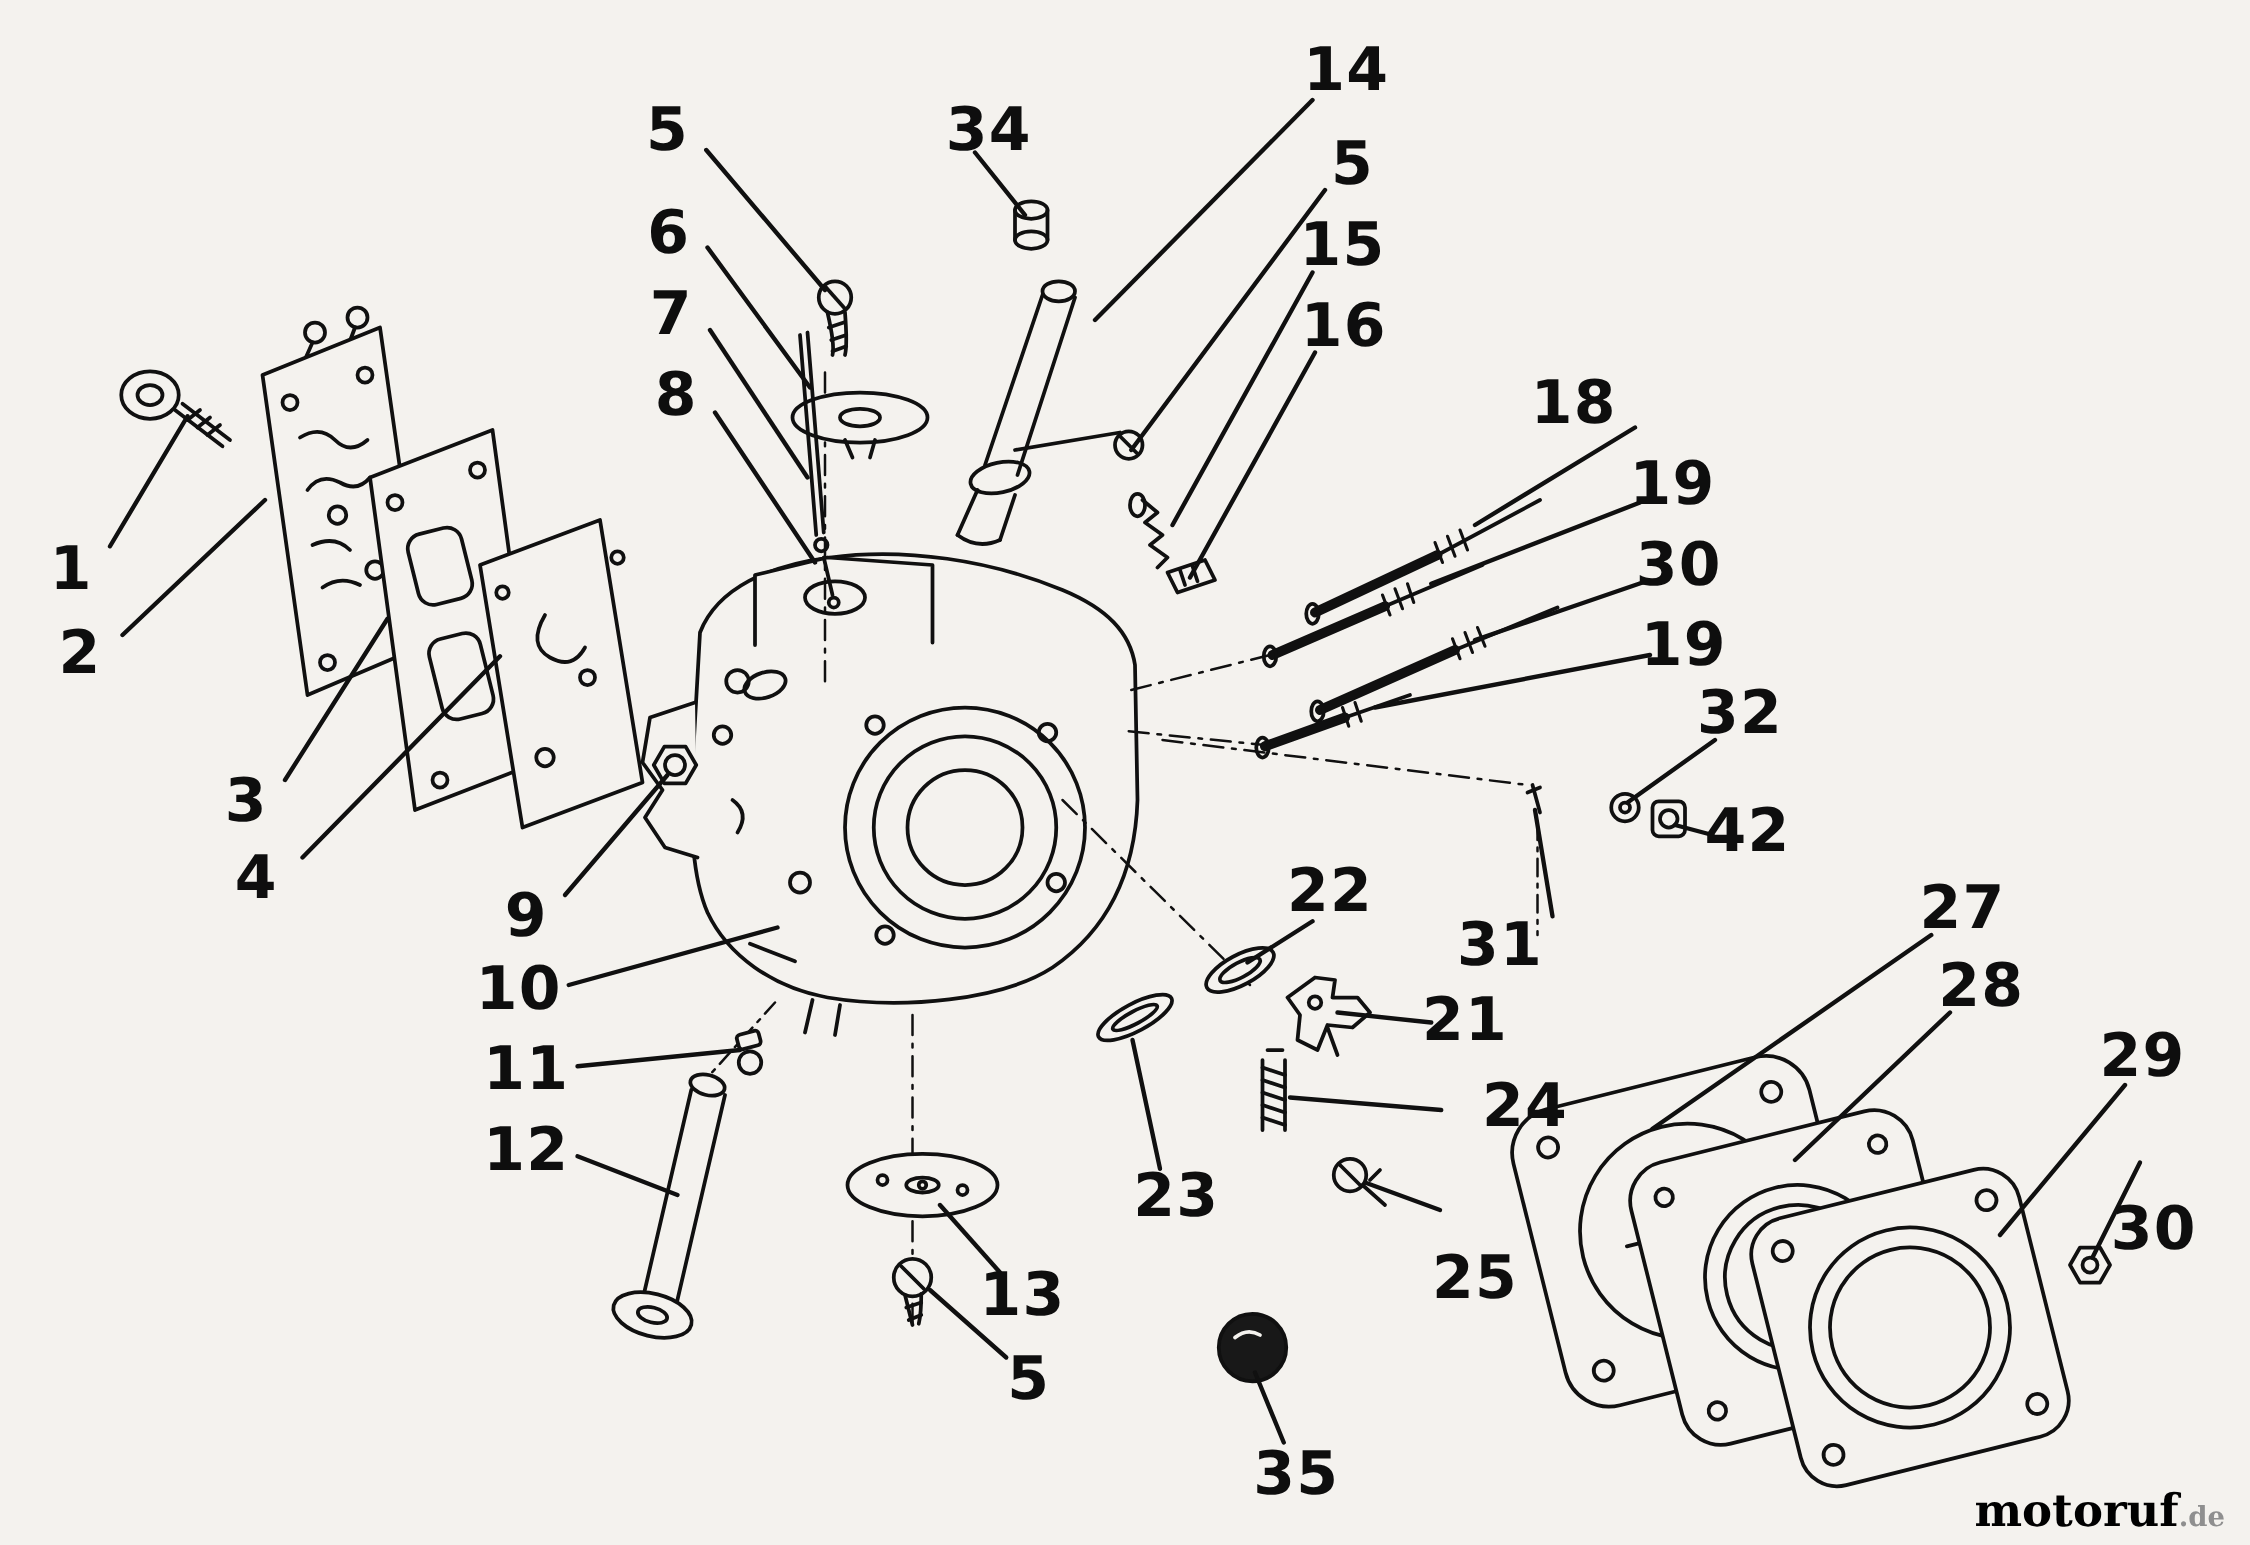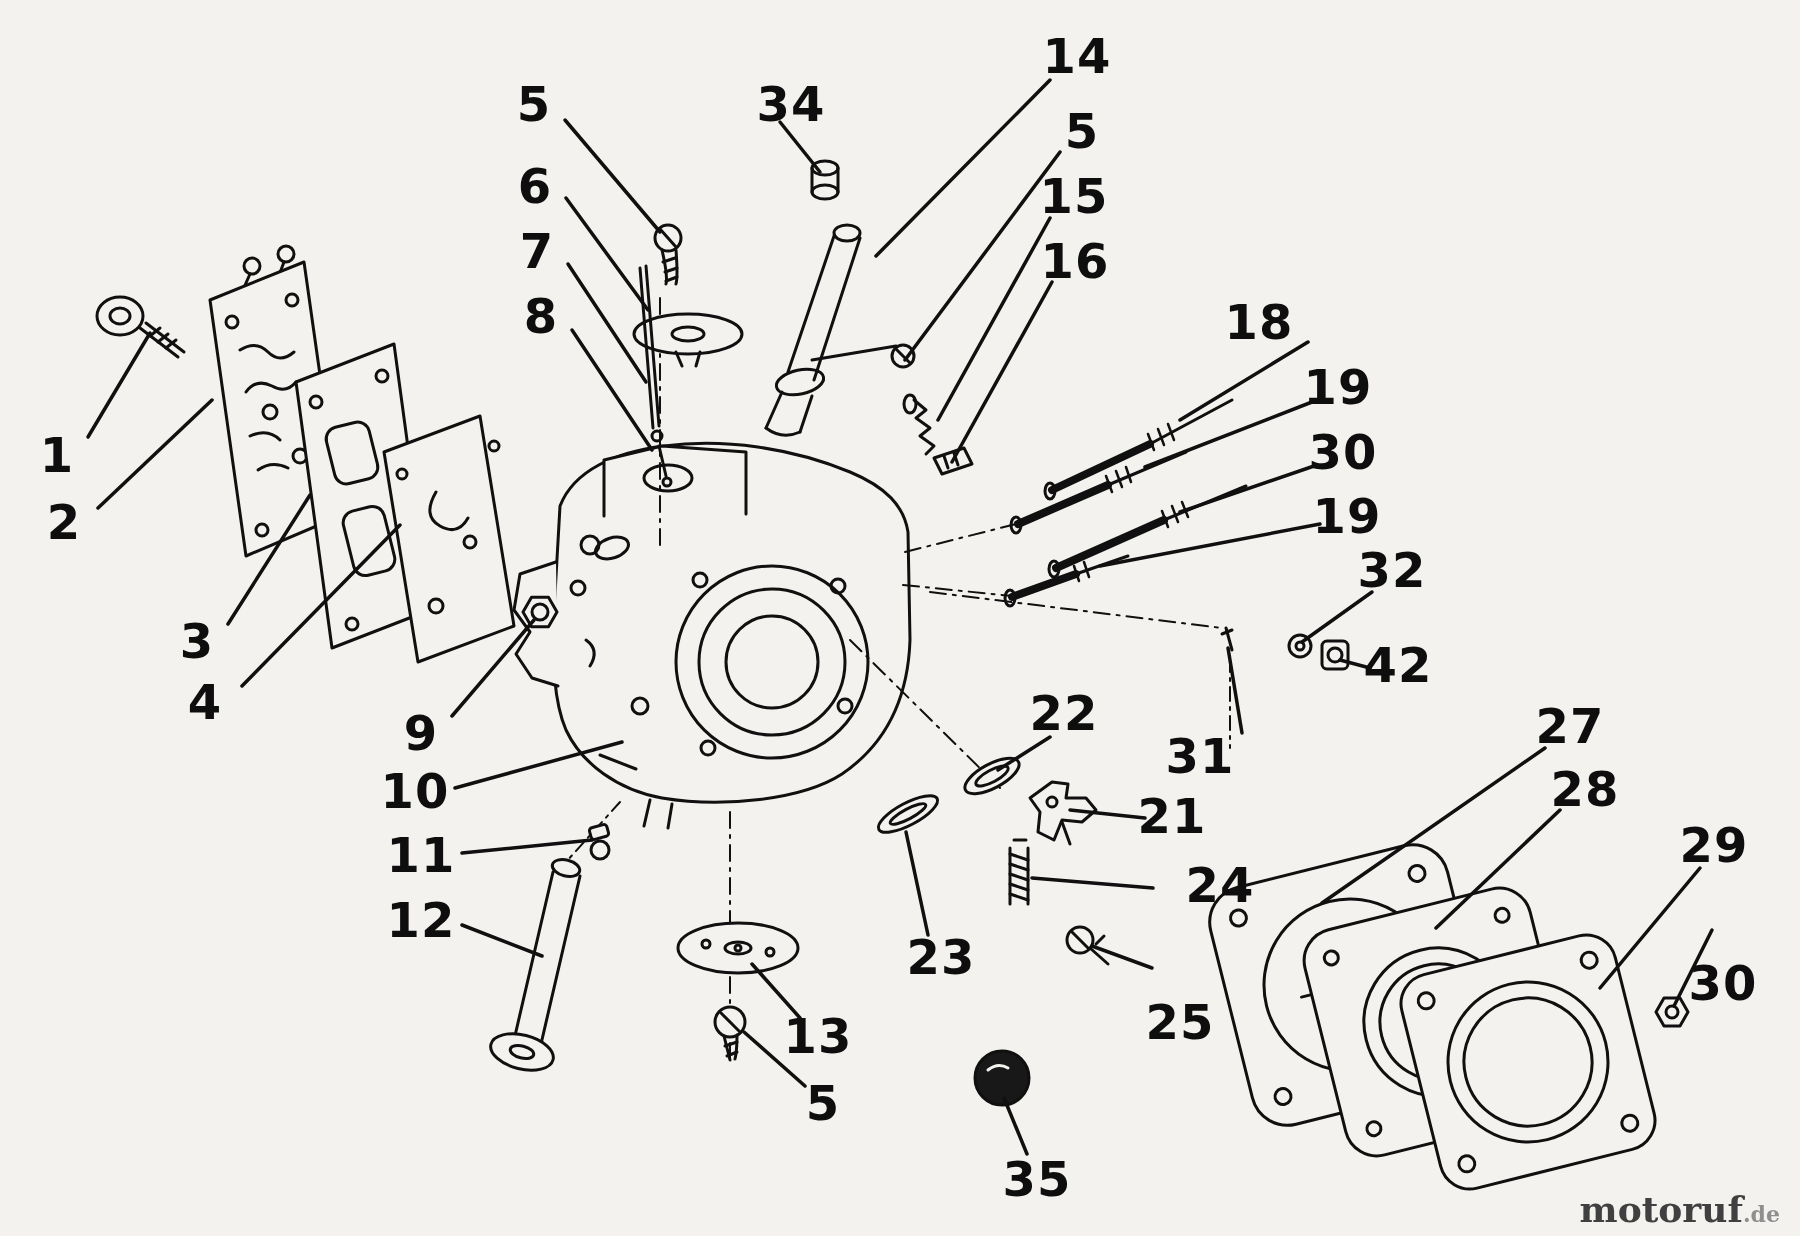--- a/index.html
+++ b/index.html
@@ -360,16 +360,16 @@
       <div class="callout" style="left: 818px; top: 1036px;">13</div>
       <div class="callout" style="left: 823px; top: 1103px;">5</div>
       <div class="callout" style="left: 1037px; top: 1179px;">35</div>
       <div class="callout" style="left: 1570px; top: 726px;">27</div>
       <div class="callout" style="left: 1585px; top: 789px;">28</div>
       <div class="callout" style="left: 1714px; top: 845px;">29</div>
       <div class="callout" style="left: 1723px; top: 940px; margin-top: 43px;">30</div>
     </div>
 
   <div class="watermark">
-    <span class="brand" style="color: #404040;">motoruf</span><span class="tld" style="color: rgb(143, 143, 143); margin-top: 17px;">.de</span>
+    <span class="brand" style="color: #000000;">motoruf</span><span class="tld" style="color: rgb(143, 143, 143); margin-top: 17px;">.de</span>
   </div>
 
 </div>
 
 </body></html>

